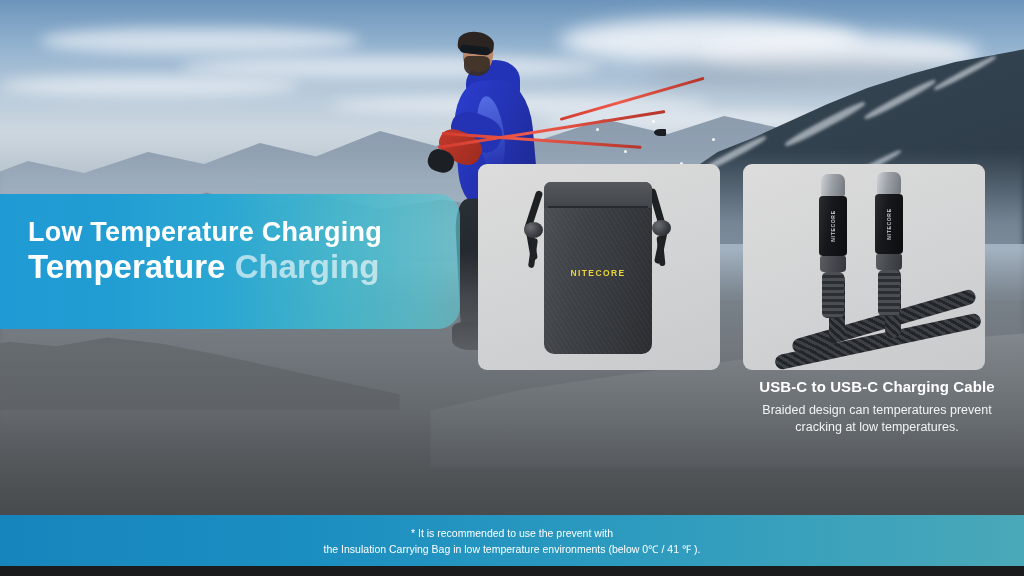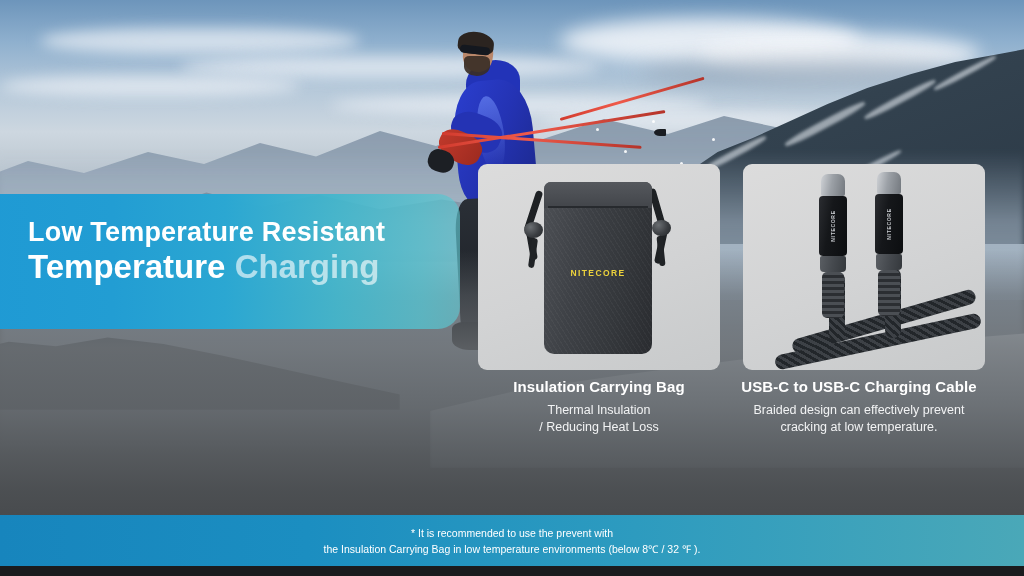--- a/index.html
+++ b/index.html
@@ -369,21 +369,21 @@
   .conn-right { left: 132px; top: 8px; }
 
   
   .caption {
     position: absolute;
     top: 378px;
     text-align: center;
     color: #ffffff;
   }
   .cap-bag   { left: 470px; width: 258px; }
-  .cap-cable { left: 724px; width: 270px; }
+  .cap-cable { left: 742px; width: 270px; }
   .cap-title {
     font-size: 15px;
     font-weight: bold;
     letter-spacing: 0.1px;
     margin-bottom: 7px;
   }
   .cap-desc {
     font-size: 12.5px;
     line-height: 1.35;
     color: #f2f3f4;
@@ -465,21 +465,21 @@
     </div>
     <div class="pole" style="left:438px; top:146px; width:230px; transform:rotate(-9deg);"></div>
     <div class="pole" style="left:442px; top:132px; width:200px; transform:rotate(4deg);"></div>
     <div class="pole" style="left:560px; top:118px; width:150px; transform:rotate(-16deg);"></div>
     <div class="pole-tip" style="left:654px; top:129px;"></div>
 
     <div class="lower-scrim"></div>
   </div>
 
   <div class="headline-banner">
-    <div class="headline-line1">Low Temperature Resistant</div>
+    <div class="headline-line1">Low Temperature Charging</div>
     <div class="headline-line2">
       <span class="hl-strong">Temperature </span><span class="hl-soft">Charging</span>
     </div>
   </div>
 
   <div class="card card-bag">
     <div class="drawcord cord-left"></div>
     <div class="drawcord cord-right"></div>
     <div class="bag-body"></div>
     <div class="bag-top-fold"></div>
@@ -511,37 +511,30 @@
     <div class="connector conn-right">
       <div class="conn-tip"></div>
       <div class="conn-body">
         <span class="conn-brand">NITECORE</span>
       </div>
       <div class="conn-collar"></div>
       <div class="strain"></div>
     </div>
   </div>
 
-  <div class="caption cap-bag">
-    <div class="cap-title">Insulation Carrying Bag</div>
-    <div class="cap-desc">
-      <div>Thermal Insulation</div>
-      <div>/ Reducing Heat Loss</div>
-    </div>
-  </div>
 
   <div class="caption cap-cable">
     <div class="cap-title">USB-C to USB-C Charging Cable</div>
     <div class="cap-desc">
-      <div>Braided design can effectively prevent</div>
-      <div>cracking at low temperature.</div>
+      <div>Braided design can temperatures prevent</div>
+      <div>cracking at low temperatures.</div>
     </div>
   </div>
 
   <div class="footer-band">
     <div class="footer-text">
       <div>* It is recommended to use the prevent with</div>
-      <div>the Insulation Carrying Bag in low temperature environments (below 8℃ / 32 ℉ ).</div>
+      <div>the Insulation Carrying Bag in low temperature environments (below 0℃ / 41 ℉ ).</div>
     </div>
   </div>
   <div class="footer-bottom-bar"></div>
 
 </div>
 
 </body></html>

